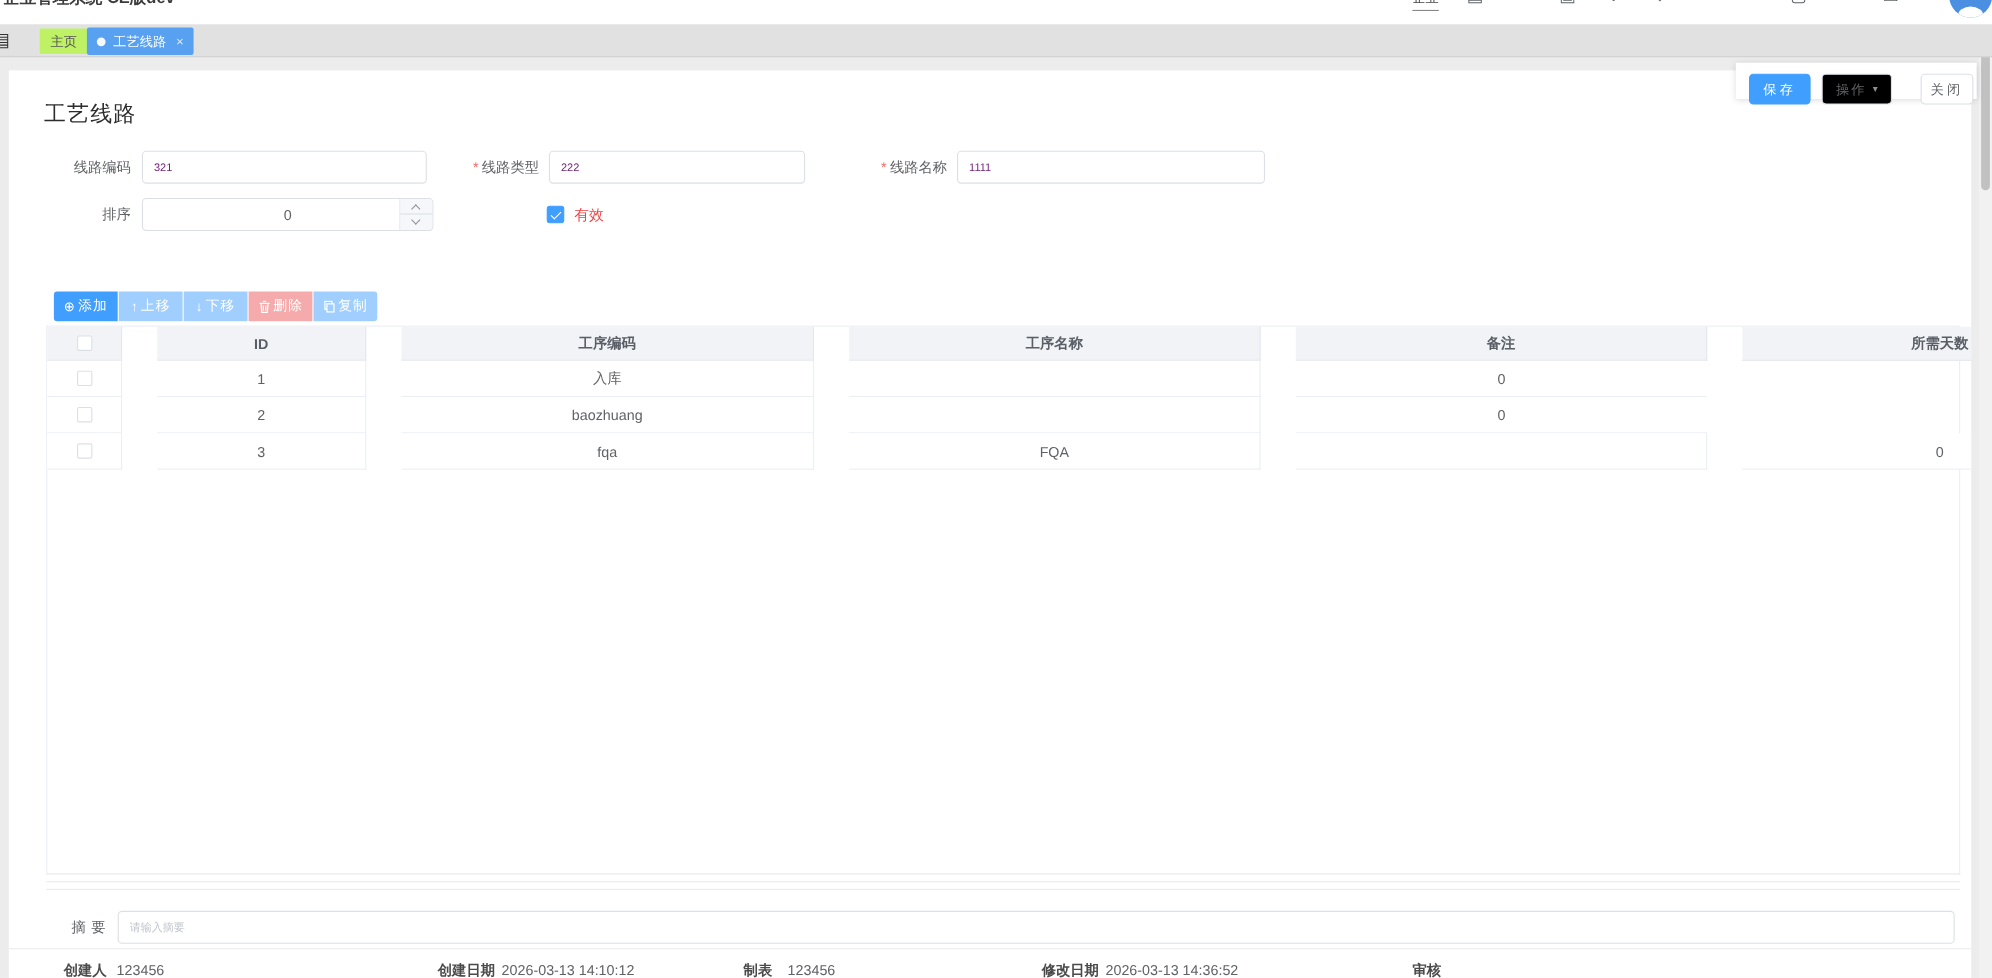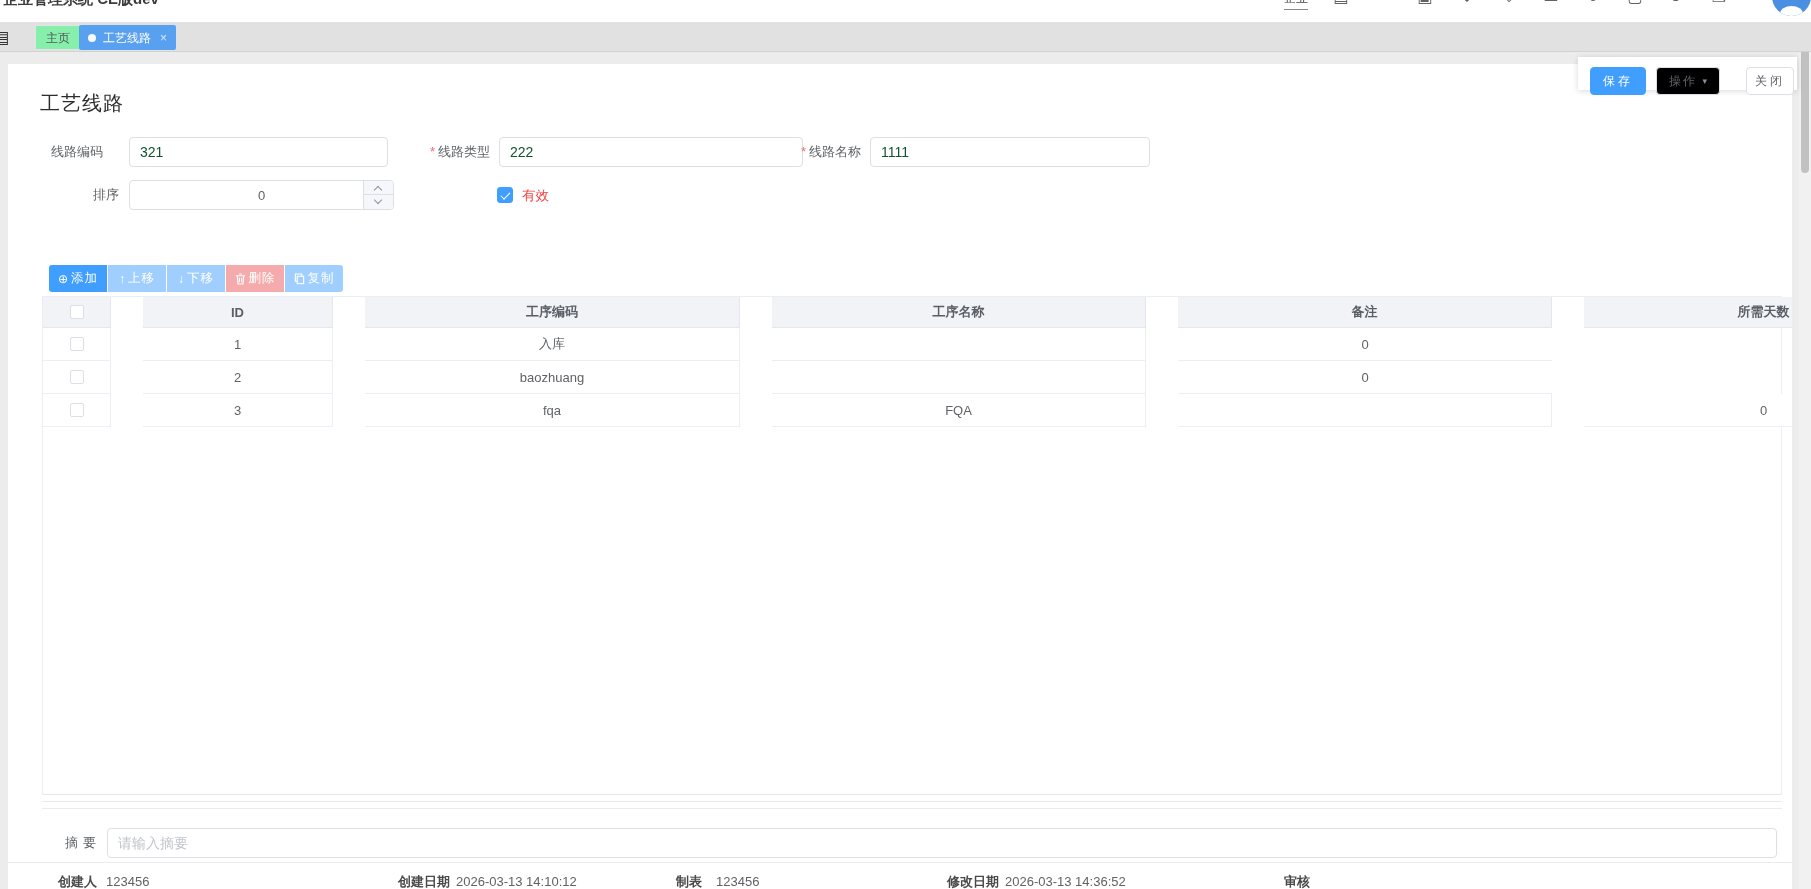--- a/index.html
+++ b/index.html
@@ -15,41 +15,41 @@
   .sys-title { position:absolute; left:3px; top:-10px; font-size:15px; font-weight:bold; color:#3c3c3c; line-height:17px; white-space:nowrap; }
   .top-icons { position:absolute; left:1284px; top:-13px; display:flex; align-items:flex-start; gap:24px; color:#5f6368; }
   .top-icons .ticon { font-size:16px; line-height:20px; width:18px; text-align:center; }
   .top-icons .torg { font-size:12px; line-height:22px; color:#444; border-bottom:1px solid #888; }
   .avatar { position:absolute; left:1772px; top:-23px; width:39px; height:39px; border-radius:50%; background:#4a8fe2; overflow:hidden; }
   .avatar .person { position:absolute; left:8px; bottom:-6px; width:23px; height:16px; border-radius:50% 50% 0 0; background:#ffffff; }
   
   .tabbar { position:absolute; left:0; top:22px; width:1811px; height:30px; background:#e1e1e1; border-bottom:1px solid #d2d2d2; z-index:25; }
   .collapse-icon { position:absolute; left:-7px; top:5px; font-size:17px; color:#333; }
   .tab { position:absolute; top:3px; height:25px; line-height:24px; border-radius:2px; font-size:12px; padding:0 10px; cursor:default; }
-  .tab-home { left:35px; background:#86efac; color:#555; border:1px solid #e4e4e4; }
+  .tab-home { left:35px; background:#bef264; color:#555; border:1px solid #e4e4e4; }
   .tab-active { left:79px; background:#58a0f0; color:#fff; display:flex; align-items:center; gap:7px; padding:0 9px; }
   .tab-dot { width:8px; height:8px; border-radius:50%; background:#ffffff; opacity:.95; }
   .tab-close { font-size:12px; color:rgba(255,255,255,.8); margin-left:2px; }
   
   .scroll-track { position:absolute; right:0; top:22px; width:12px; height:867px; background:#f1f1f1; z-index:20; }
   .scroll-thumb { position:absolute; left:2px; top:26px; width:8px; height:125px; border-radius:5px; background:#c1c1c1; }
   
   .action-panel { position:absolute; left:1578px; top:57px; width:219px; height:33px; background:#ffffff; box-shadow:0 1px 6px rgba(0,0,0,.15); z-index:40; }
   .btn { position:absolute; top:10px; height:28px; border-radius:4px; font-size:12px; letter-spacing:3px; text-align:center; line-height:26px; cursor:pointer; }
   .btn-save { left:12px; width:56px; background:#409EFF; border:1px solid #409EFF; color:#fff; }
   .btn-op { left:78px; width:64px; background:#000000; border:1px solid #dcdfe6; color:#606266; letter-spacing:2px; }
   .btn-op .caret { display:inline-block; font-size:9px; letter-spacing:0; color:#8a8f99; transform:translateY(-1px); }
   .btn-close { left:168px; width:48px; background:#fff; border:1px solid #dcdfe6; color:#606266; }
   
   .card { position:absolute; left:8px; top:64px; width:1784px; height:825px; background:#ffffff; overflow:hidden; z-index:10; }
   .page-title { position:absolute; left:32px; top:26px; font-size:20px; color:#2d2d2d; font-weight:500; letter-spacing:1px; }
   
   .flabel { position:absolute; height:30px; line-height:30px; font-size:13px; color:#606266; text-align:right; }
   .req { color:#f56c6c; margin-right:3px; font-size:13px; }
-  .finput { position:absolute; height:30px; border:1px solid #dcdfe6; border-radius:4px; font-size:14px; color:#14532d; padding:0 10px; outline:none; font-family:inherit; background:#fff; }
+  .finput { position:absolute; height:30px; border:1px solid #dcdfe6; border-radius:4px; font-size:10px; color:#701a75; padding:0 10px; outline:none; font-family:inherit; background:#fff; }
   .num-wrap { position:absolute; left:121px; top:116px; width:265px; height:30px; }
   .num-input { width:100%; height:100%; border:1px solid #dcdfe6; border-radius:4px; text-align:center; font-size:13px; color:#606266; outline:none; font-family:inherit; }
   .spin { position:absolute; right:1px; top:1px; width:30px; height:28px; border-left:1px solid #dcdfe6; background:#f5f7fa; border-radius:0 3px 3px 0; }
   .spin-up,.spin-down { position:absolute; left:0; width:100%; height:14px; cursor:pointer; }
   .spin-up { top:0; border-bottom:1px solid #dcdfe6; }
   .spin-down { bottom:0; }
   .chev { position:absolute; left:11px; width:6px; height:6px; border-top:1.5px solid #909399; border-right:1.5px solid #909399; }
   .chev-up { top:6px; transform:rotate(-45deg); }
   .chev-down { top:2px; transform:rotate(135deg); }
   .checkbox { position:absolute; width:16px; height:16px; border-radius:3px; border:1px solid #dcdfe6; background:#fff; cursor:pointer; }
@@ -122,25 +122,25 @@
 
 <div class="action-panel">
   <div class="btn btn-save">保存</div>
   <div class="btn btn-op"><span>操作</span> <span class="caret">▾</span></div>
   <div class="btn btn-close">关闭</div>
 </div>
 
 <div class="card">
   <div class="page-title">工艺线路</div>
 
-  <div class="flabel" style="left:15px;top:73px;width:80px;text-align:right;"><span>线路编码</span></div>
+  <div class="flabel" style="left:31px;top:73px;width:80px;text-align:right;"><span>线路编码</span></div>
   <input class="finput" style="left: 121px; top: 73px; width: 259px;" value="321">
 
   <div class="flabel" style="left:396px;top:73px;width:86px;"><span class="req">*</span><span>线路类型</span></div>
-  <input class="finput" style="left: 491px; top: 73px; width: 304px;" value="222">
+  <input class="finput" style="left: 491px; top: 73px; width: 233px;" value="222">
 
   <div class="flabel" style="left:767px;top:73px;width:86px;"><span class="req">*</span><span>线路名称</span></div>
   <input class="finput" style="left: 862px; top: 73px; width: 280px;" value="1111">
 
   <div class="flabel" style="left:31px;top:116px;width:80px;"><span>排序</span></div>
   <div class="num-wrap">
     <input class="num-input" value="0" style="">
     <div class="spin">
       <div class="spin-up">
           <span class="chev chev-up"></span>

